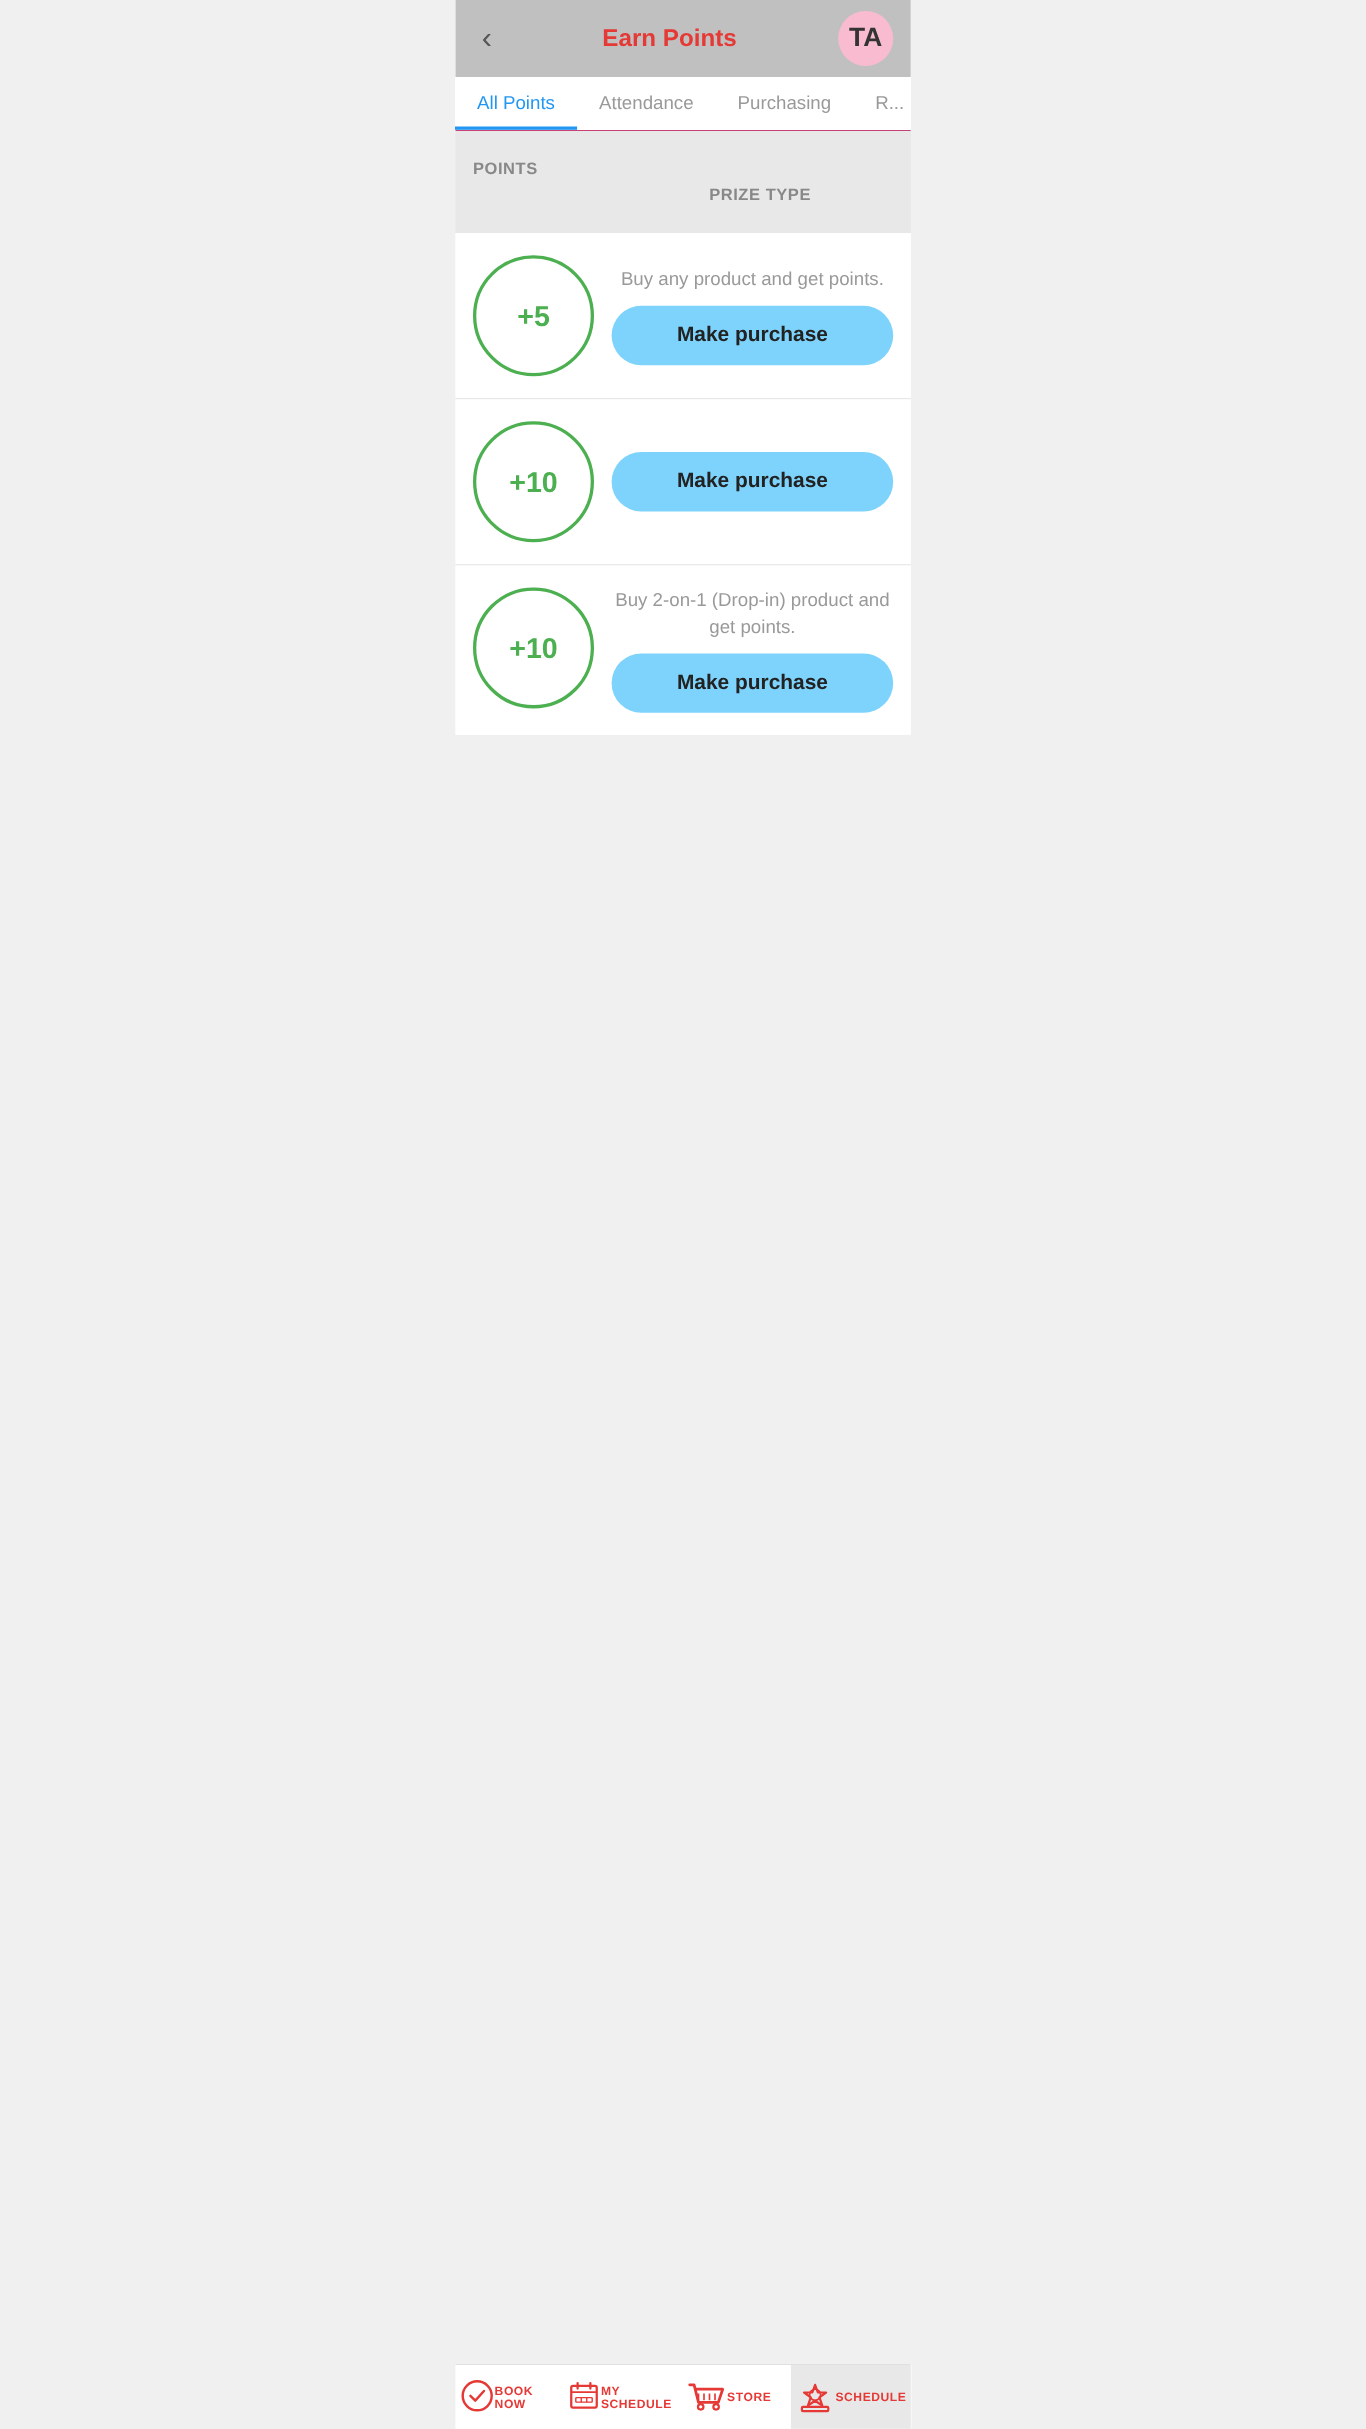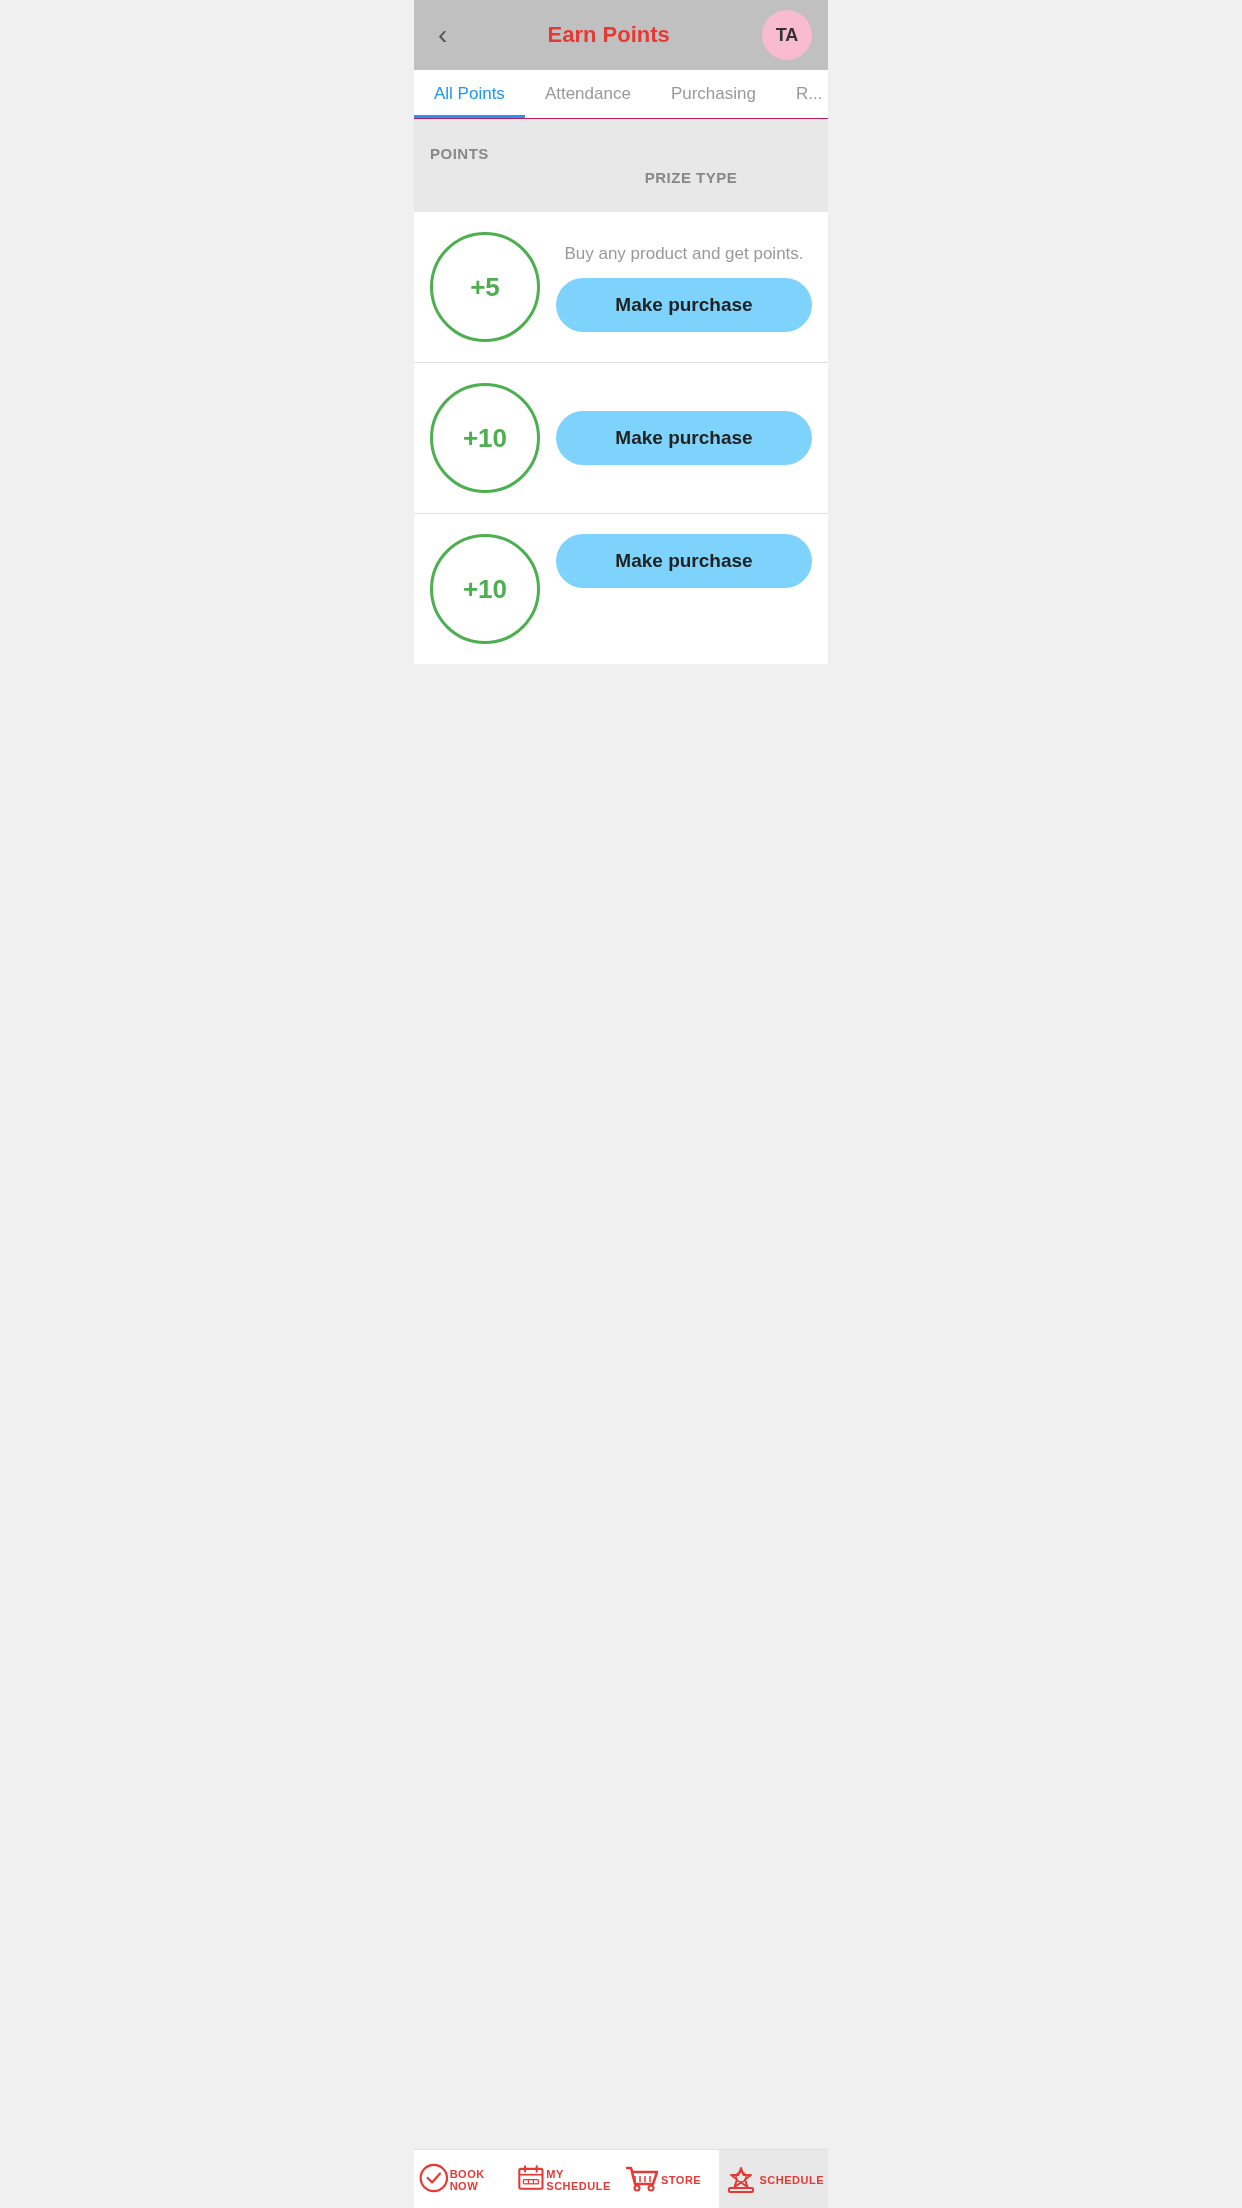--- a/index.html
+++ b/index.html
@@ -41,21 +41,21 @@
     }
 
     .avatar {
       width: 50px;
       height: 50px;
       border-radius: 50%;
       background: #f8bbd0;
       display: flex;
       align-items: center;
       justify-content: center;
-      font-size: 18px;
+      font-size: 24px;
       font-weight: 600;
       color: #333;
     }
 
     
     .tabs {
       background: #fff;
       display: flex;
       border-bottom: 1px solid #be185d;
       overflow-x: auto;
@@ -271,20 +271,21 @@
     <div class="reward-info">
       <button class="make-purchase-btn">Make purchase</button>
     </div>
   </div>
 
   <div class="reward-row-partial">
     <div class="points-circle">
       <span class="points-value">+10</span>
     </div>
     <div class="reward-info">
+      <div class="reward-description">Buy 2-on-1 (Drop-in) product and get points.</div>
       <button class="make-purchase-btn">Make purchase</button>
     </div>
   </div>
 
 </div>
 
 <div class="bottom-spacer"></div>
 
 <nav class="bottom-nav">
 

